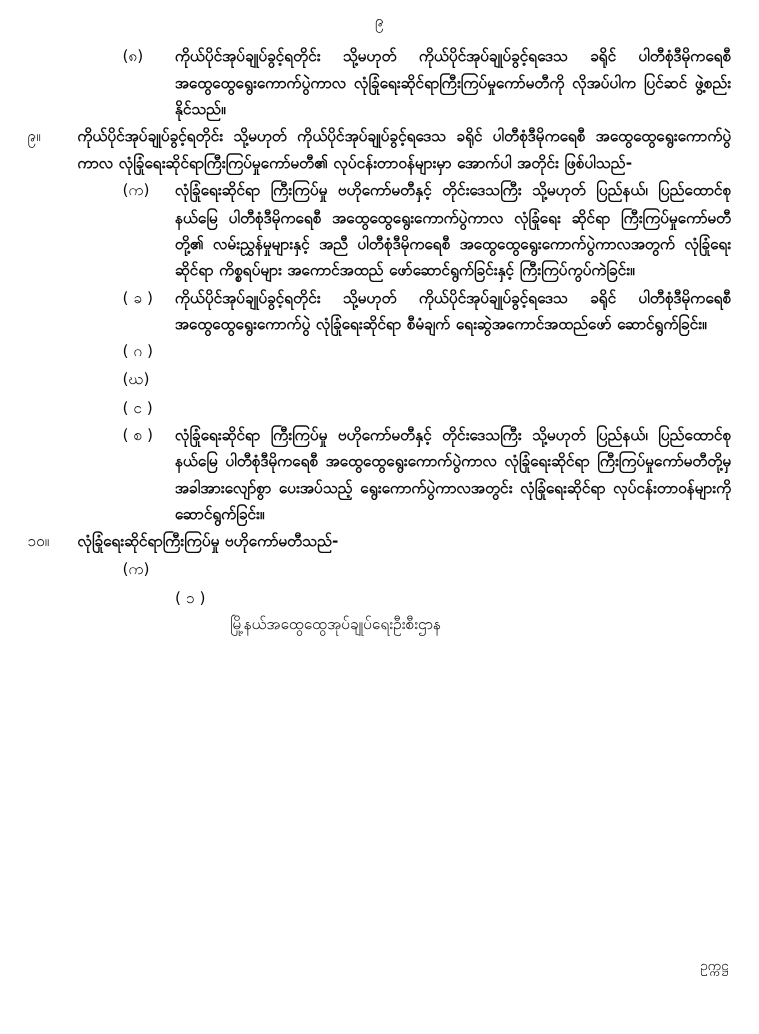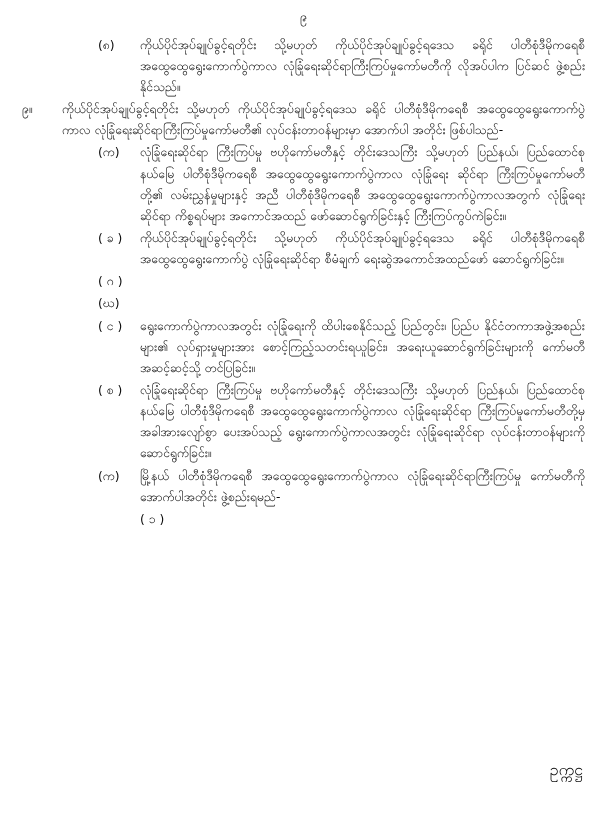--- a/index.html
+++ b/index.html
@@ -39,20 +39,21 @@
   .marker {
     flex: 0 0 auto;
     text-align: left;
     white-space: nowrap;
   }
   .text {
     flex: 1 1 auto;
     text-align: justify;
     text-justify: inter-word;
     word-spacing: 0.2px;
+    font-weight: bold;
   }
   
   .lvl-num {           
     padding-left: 0px;
   }
   .lvl-num .marker {
     width: 40px;
   }
   .lvl-paren {          
     padding-left: 76px;
@@ -74,21 +75,21 @@
   }
   .sub-plain {
     padding-left: 162px;
     font-size: 12.3px;
     line-height: 1.72;
   }
   .stamp {
     position: absolute;
     right: 24px;
     bottom: 48px;
-    font-size: 16px;
+    font-size: 11px;
     line-height: 1.2;
     text-align: left;
   }
   .tight { margin-bottom: 0; }
 </style>
 </head>
 <body>
 
 <div class="page">
 
@@ -117,34 +118,37 @@
   <div class="block lvl-letter">
     <div class="marker">( ဂ )</div>
   </div>
 
   <div class="block lvl-letter">
     <div class="marker">(ဃ)</div>
   </div>
 
   <div class="block lvl-letter">
     <div class="marker">( င )</div>
-    <div class="text">ရွေးကောက်ပွဲကာလအတွင်း လုံခြုံရေးကို ထိပါးစေနိုင်သည့် ပြည်တွင်း၊ ပြည်ပ နိုင်ငံတကာအဖွဲ့အစည်းများ၏ လုပ်ရှားမှုများအား စောင့်ကြည့်သတင်းရယူခြင်း၊ အရေးယူဆောင်ရွက်ခြင်းများကို ကော်မတီအဆင့်ဆင့်သို့ တင်ပြခြင်း။</div>
   </div>
 
   <div class="block lvl-letter">
     <div class="marker">( စ )</div>
     <div class="text">လုံခြုံရေးဆိုင်ရာ ကြီးကြပ်မှု ဗဟိုကော်မတီနှင့် တိုင်းဒေသကြီး သို့မဟုတ် ပြည်နယ်၊ ပြည်ထောင်စုနယ်မြေ ပါတီစုံဒီမိုကရေစီ အထွေထွေရွေးကောက်ပွဲကာလ လုံခြုံရေးဆိုင်ရာ ကြီးကြပ်မှုကော်မတီတို့မှ အခါအားလျော်စွာ ပေးအပ်သည့် ရွေးကောက်ပွဲကာလအတွင်း လုံခြုံရေးဆိုင်ရာ လုပ်ငန်းတာဝန်များကို ဆောင်ရွက်ခြင်း။</div>
   </div>
 
+  <div class="block lvl-num">
+    <div class="marker">၁၀။</div>
+    <div class="text">လုံခြုံရေးဆိုင်ရာကြီးကြပ်မှု ဗဟိုကော်မတီသည်-</div>
+  </div>
 
   <div class="block lvl-letter">
     <div class="marker">(က)</div>
-    <div class="text">မြို့နယ် ပါတီစုံဒီမိုကရေစီ အထွေထွေရွေးကောက်ပွဲကာလ လုံခြုံရေးဆိုင်ရာကြီးကြပ်မှု ကော်မတီကို အောက်ပါအတိုင်း ဖွဲ့စည်းရမည်-</div>
   </div>
 
   <div class="block lvl-sub tight">
     <div class="marker">( ၁ )</div>
   </div>
 
+  <div class="sub-plain">မြို့နယ်အထွေထွေအုပ်ချုပ်ရေးဦးစီးဌာန</div>
 
   <div class="stamp">ဥက္ကဋ္ဌ</div>
 
 </div>
 
 </body></html>

